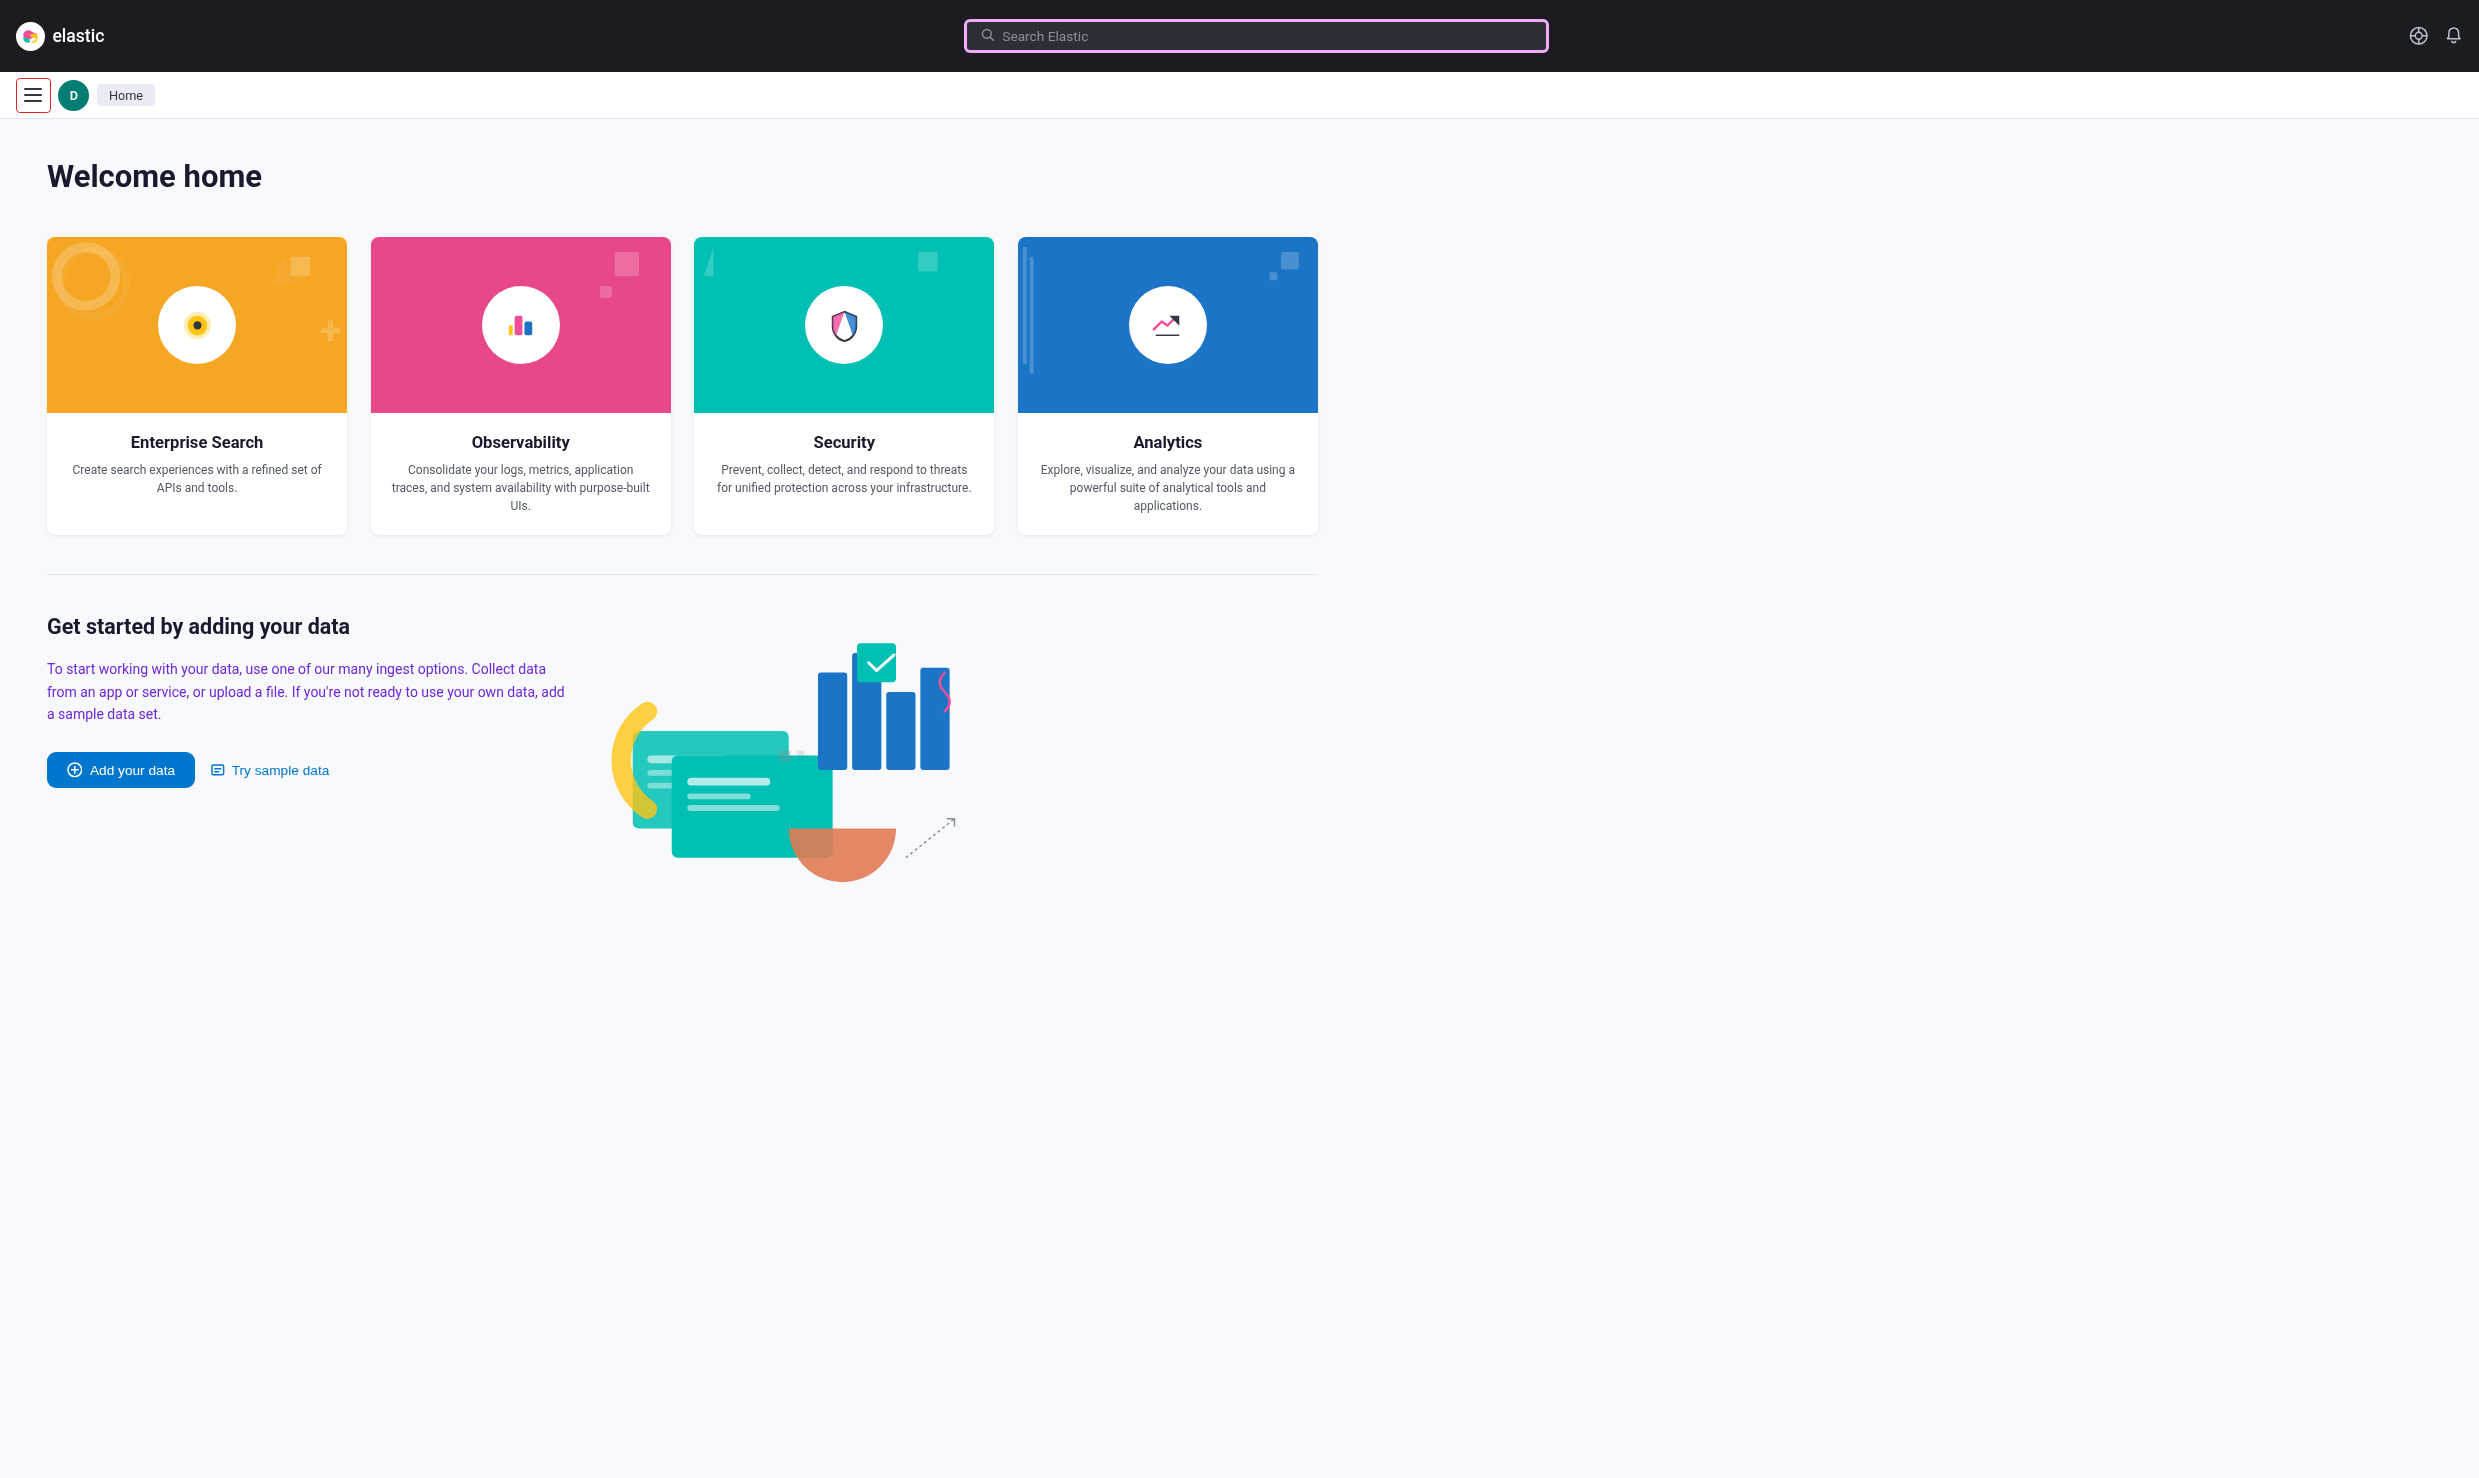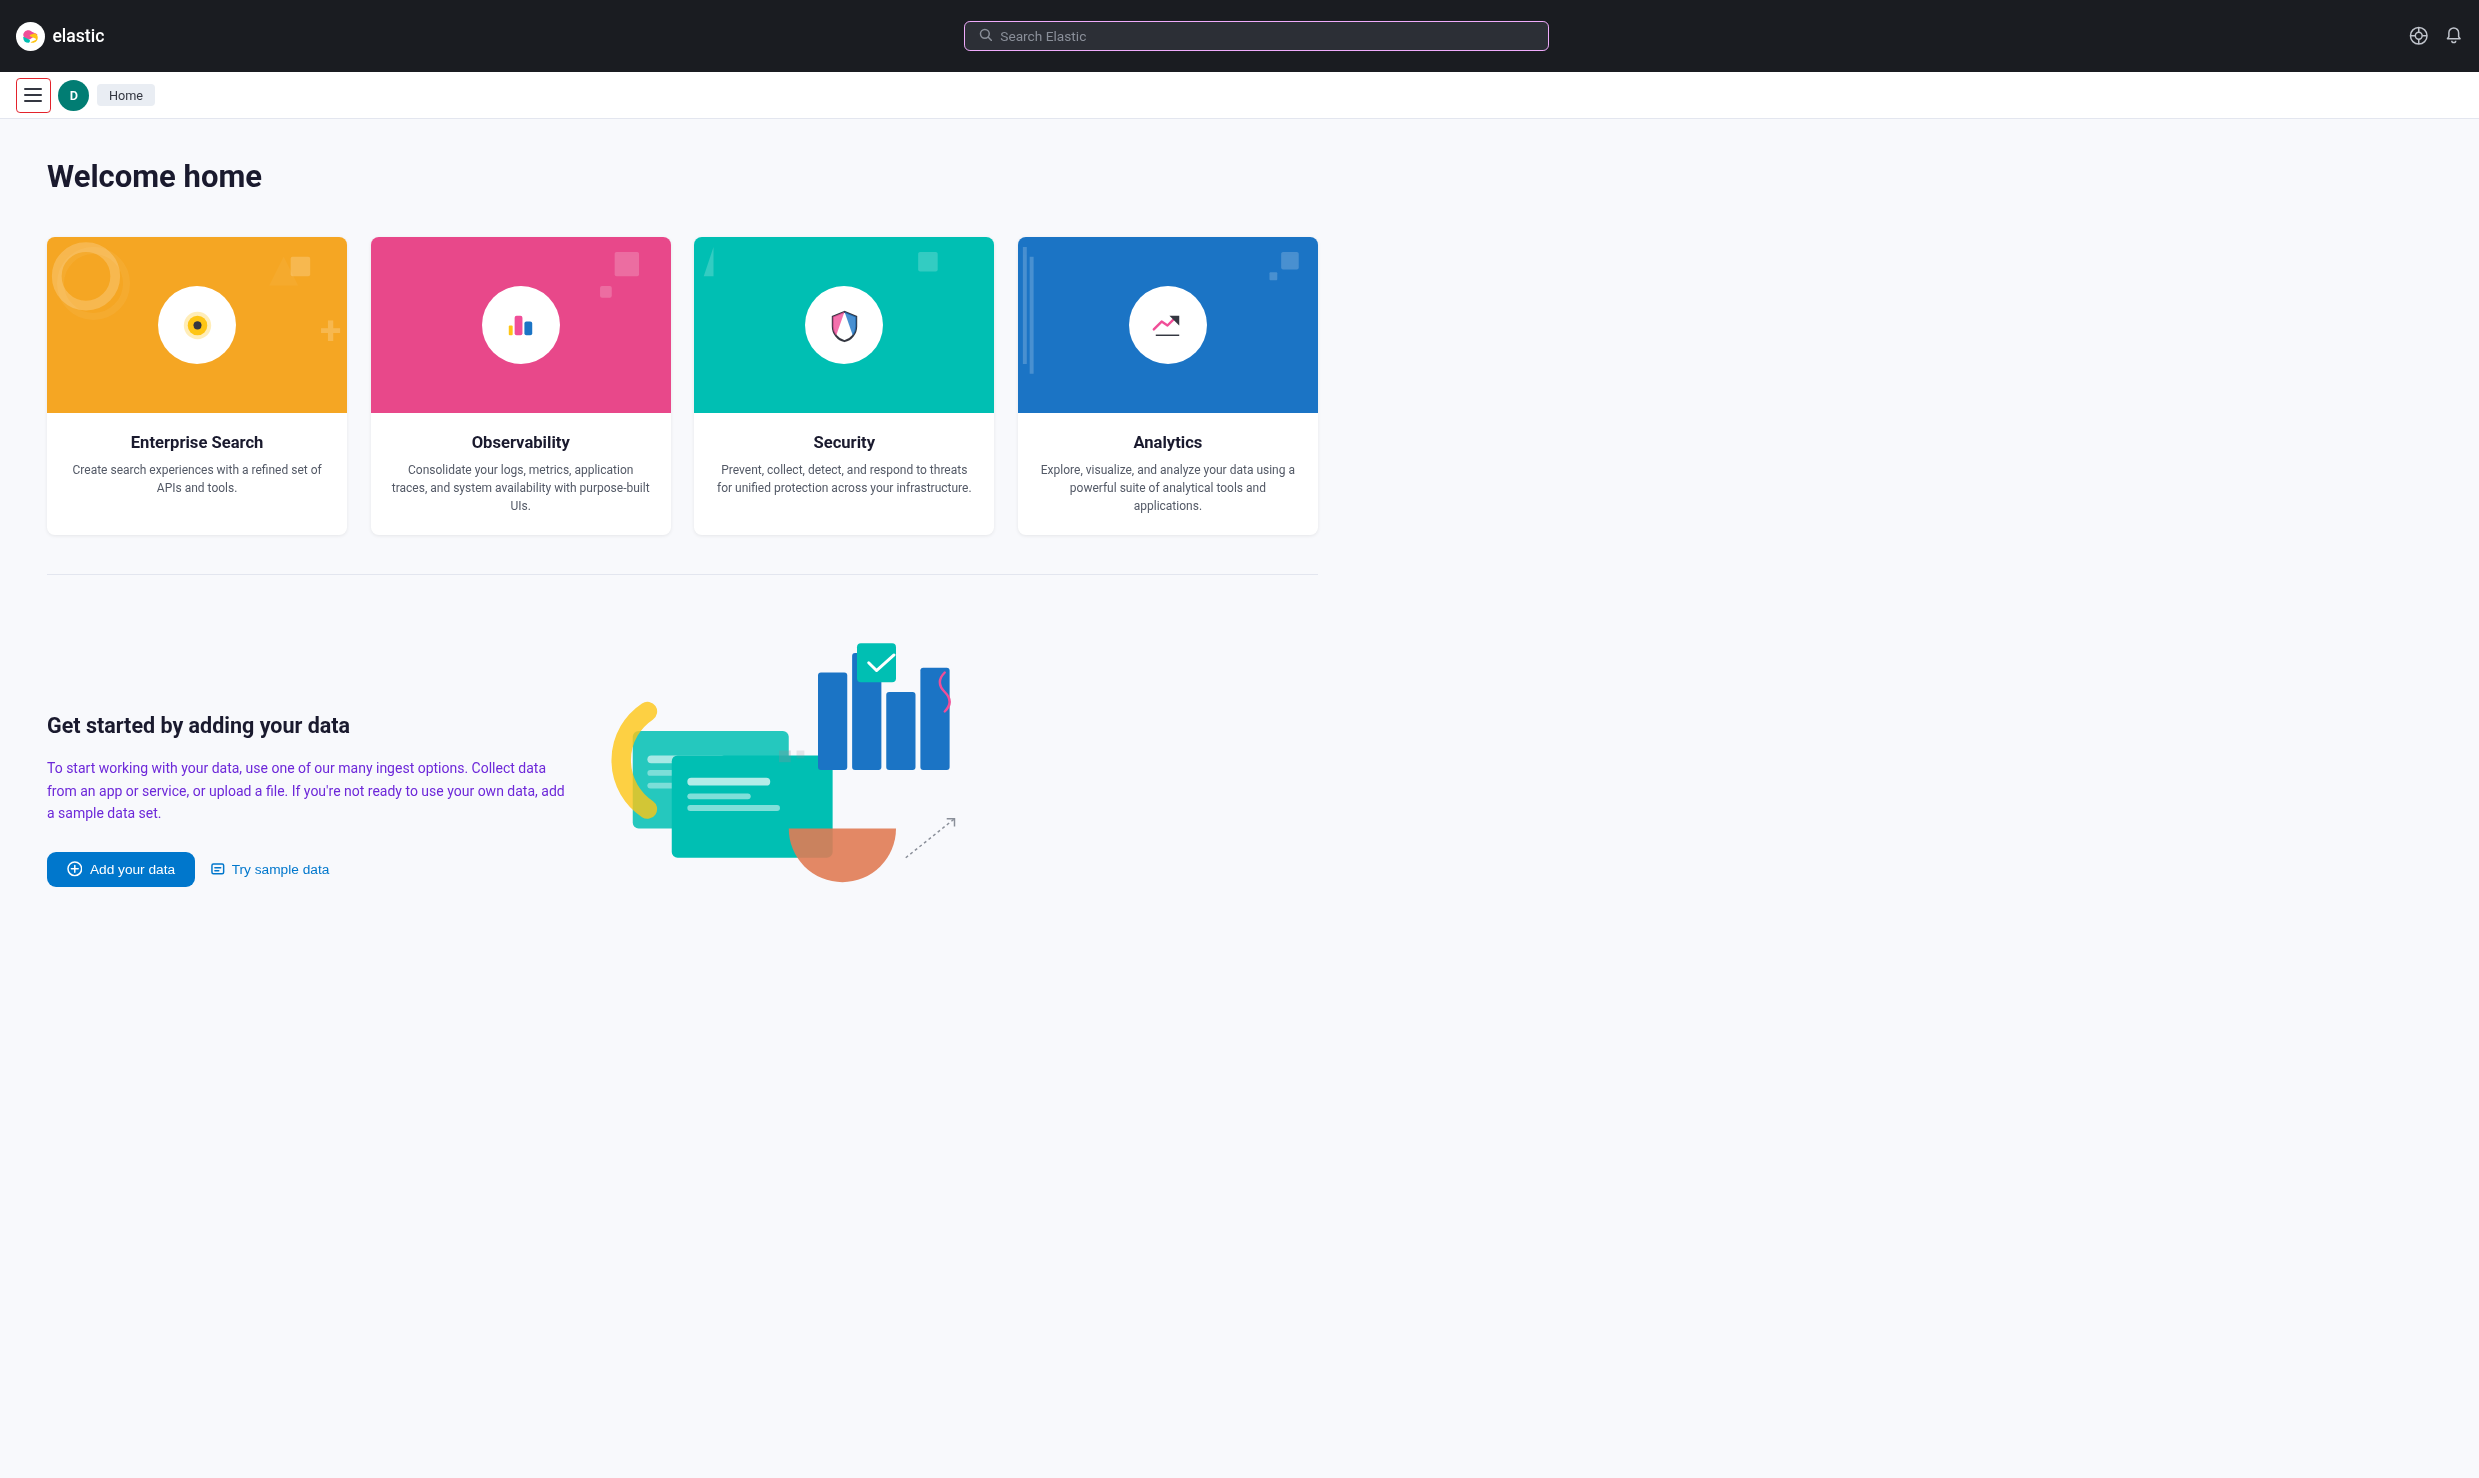--- a/index.html
+++ b/index.html
@@ -30,21 +30,21 @@
     }
     .search-bar-wrapper {
       flex: 1;
       display: flex;
       justify-content: center;
     }
     .search-bar {
       display: flex;
       align-items: center;
       background: #2c2f36;
-      border: 1px solid #f0abfc;
+      border: 3px solid #f0abfc;
       border-radius: 5.9px;
       padding: 5.9px 13.7px;
       gap: 7.8px;
       width: 585px;
       cursor: text;
     }
     .search-bar-placeholder {
       color: #8a8f99;
       font-size: 13.7px;
     }
@@ -213,21 +213,21 @@
     
     .divider {
       border: none;
       border-top: 1px solid #e3e6ef;
       margin: 7.8px 0 39px 0;
     }
 
     
     .get-started-section {
       display: flex;
-      align-items: flex-end;
+      align-items: flex-start;
     }
     .get-started-text {
       flex: 1;
       max-width: 527px;
     }
     .get-started-title {
       font-size: 21.5px;
       font-weight: 700;
       color: #1a1a2e;
       margin-bottom: 19.5px;

